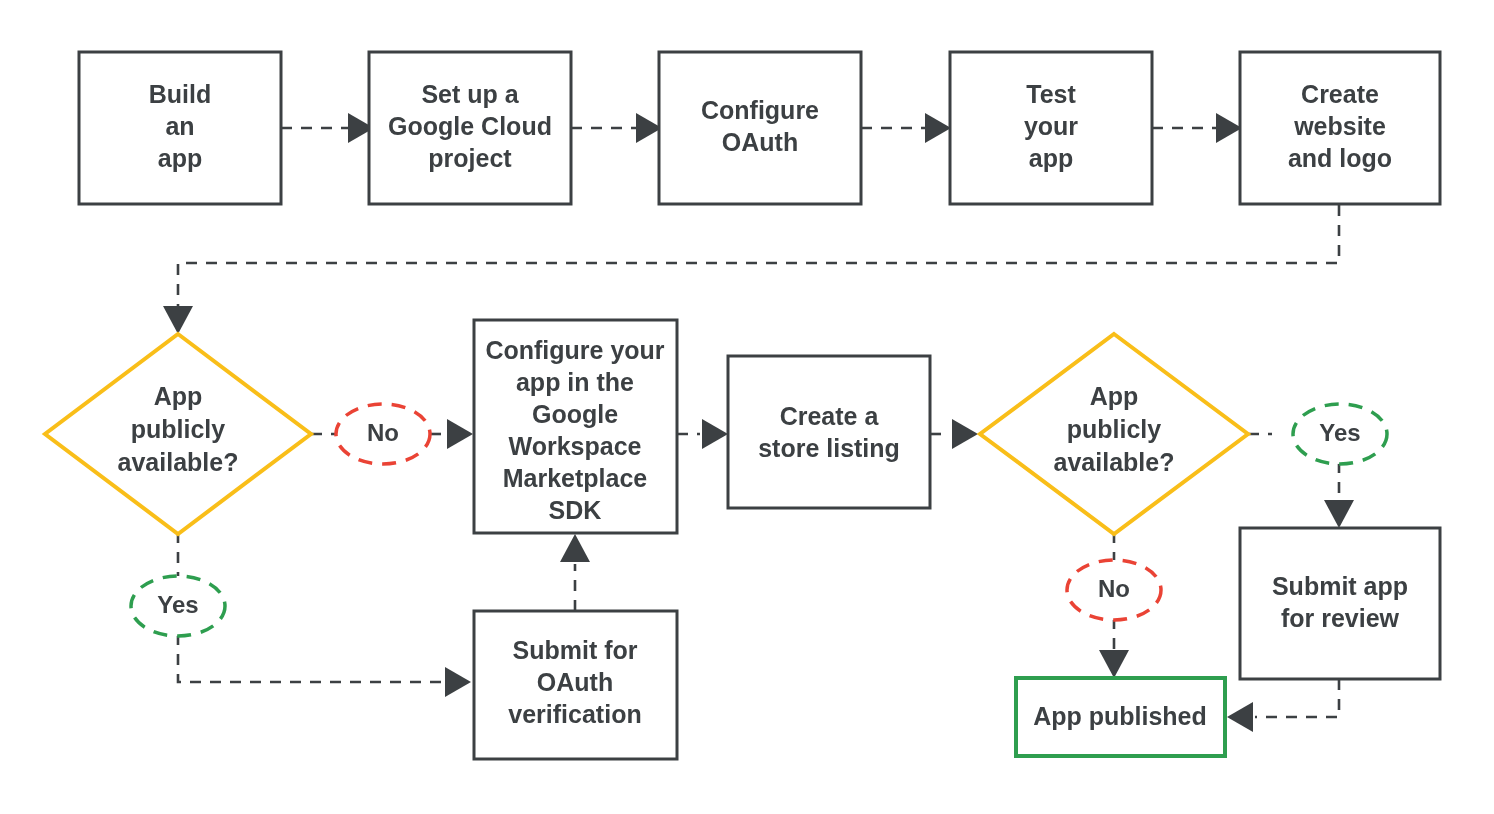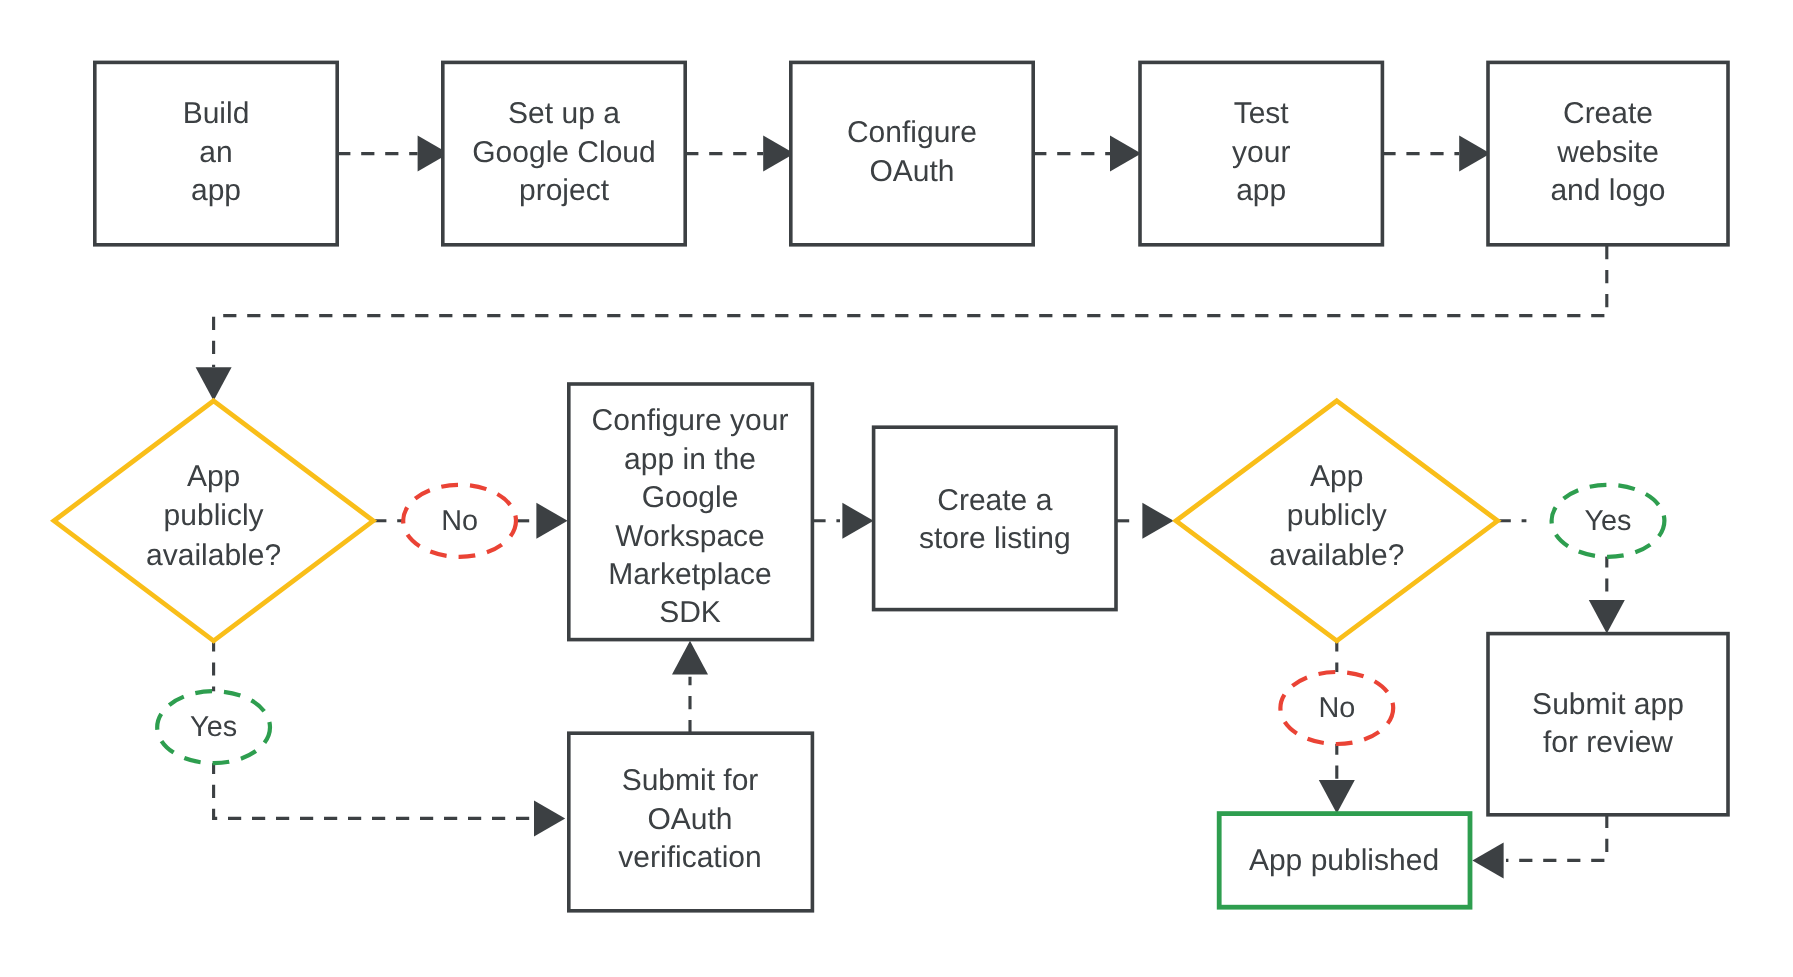--- a/index.html
+++ b/index.html
@@ -10,20 +10,21 @@
   body {
     width: 1494px;
     height: 814px;
     font-family: "Liberation Sans", sans-serif;
     overflow: hidden;
   }
   #flow-root {
     position: relative;
     width: 1270px;
     height: 814px;
+    font-weight: bold;
   }
   svg.flow-canvas {
     position: absolute;
     top: 0;
     left: 0;
     width: 1494px;
     height: 814px;
   }
   .node-label {
     font-family: "Liberation Sans", sans-serif;

